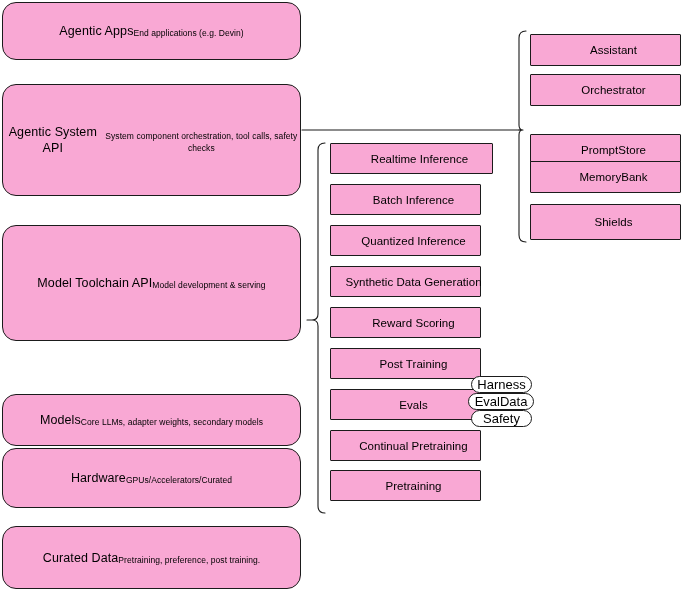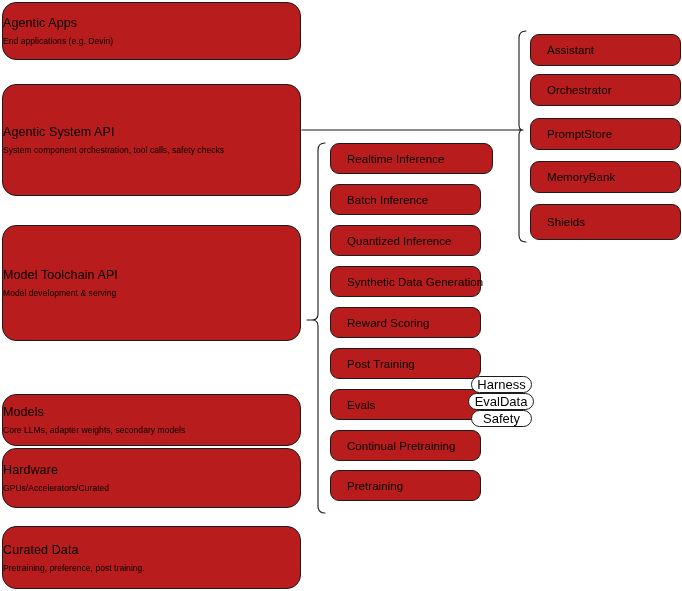--- a/index.html
+++ b/index.html
@@ -18,24 +18,24 @@
     overflow: hidden;
     background: #ffffff;
   }
 
   
   .rbox {
     position: absolute;
     box-sizing: border-box;
     border: 1px solid #1b1b1b;
     border-radius: 12px;
-    background: #b91c1c;
+    background: #f9a8d4;
     display: flex;
-    flex-direction: column;
-    align-items: flex-start;
+    flex-direction: row;
+    align-items: center;
     justify-content: center;
     text-align: center;
     color: #000000;
   }
 
   
   .layer-box {
     border-radius: 14px;
   }
   .layer-title {
@@ -45,21 +45,21 @@
   }
   .layer-sub {
     font-size: 8.5px;
     line-height: 12px;
     margin-top: 4px;
     letter-spacing: 0.05px;
   }
 
   
   .item-box {
-    border-radius: 9px;
+    border-radius: 1px;
     padding-left: 16px;
   }
   .item-label {
     font-size: 11.5px;
     line-height: 14px;
     letter-spacing: 0.05px;
     white-space: nowrap;
   }
 
   
@@ -201,21 +201,21 @@
   </div>
 
   <div class="rbox item-box" style="left:530px; top:34px; width:151px; height:32px; z-index:3;">
     <div class="item-label">Assistant</div>
   </div>
 
   <div class="rbox item-box" style="left:530px; top:74px; width:151px; height:32px; z-index:3;">
     <div class="item-label">Orchestrator</div>
   </div>
 
-  <div class="rbox item-box" style="left:530px; top:118px; width:151px; height:32px; z-index:3;">
+  <div class="rbox item-box" style="left:530px; top:134px; width:151px; height:32px; z-index:3;">
     <div class="item-label">PromptStore</div>
   </div>
 
   <div class="rbox item-box" style="left:530px; top:161px; width:151px; height:32px; z-index:3;">
     <div class="item-label">MemoryBank</div>
   </div>
 
   <div class="rbox item-box" style="left:530px; top:204px; width:151px; height:36px; z-index:3;">
     <div class="item-label">Shields</div>
   </div>

